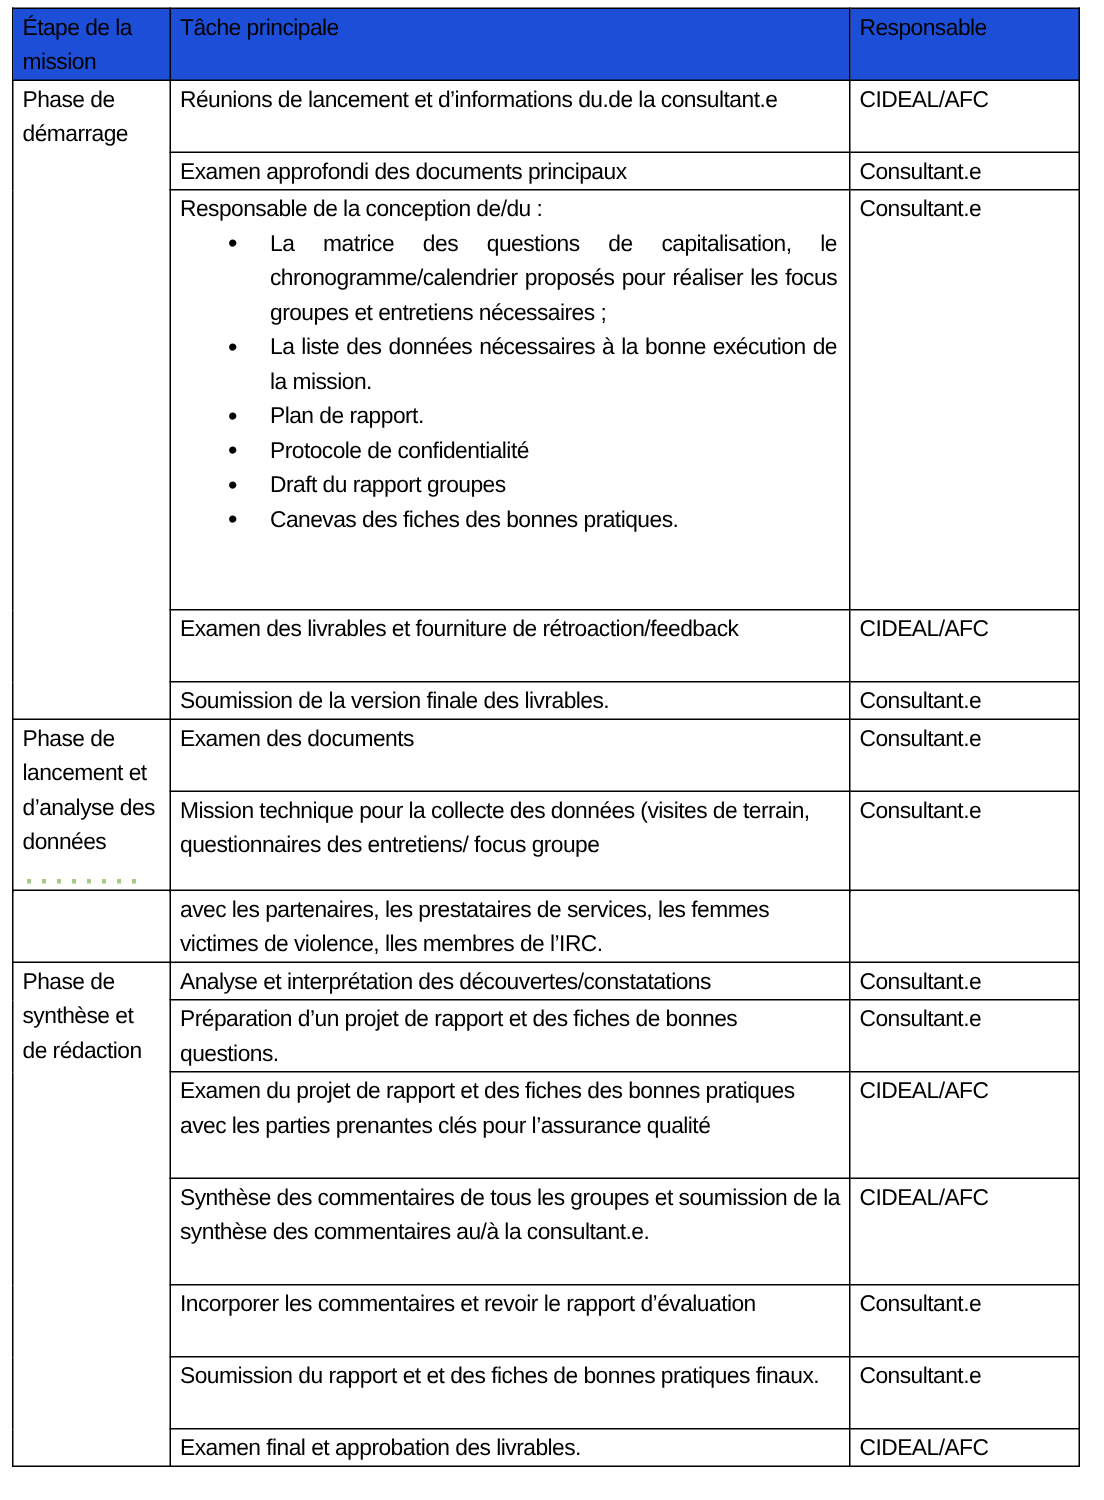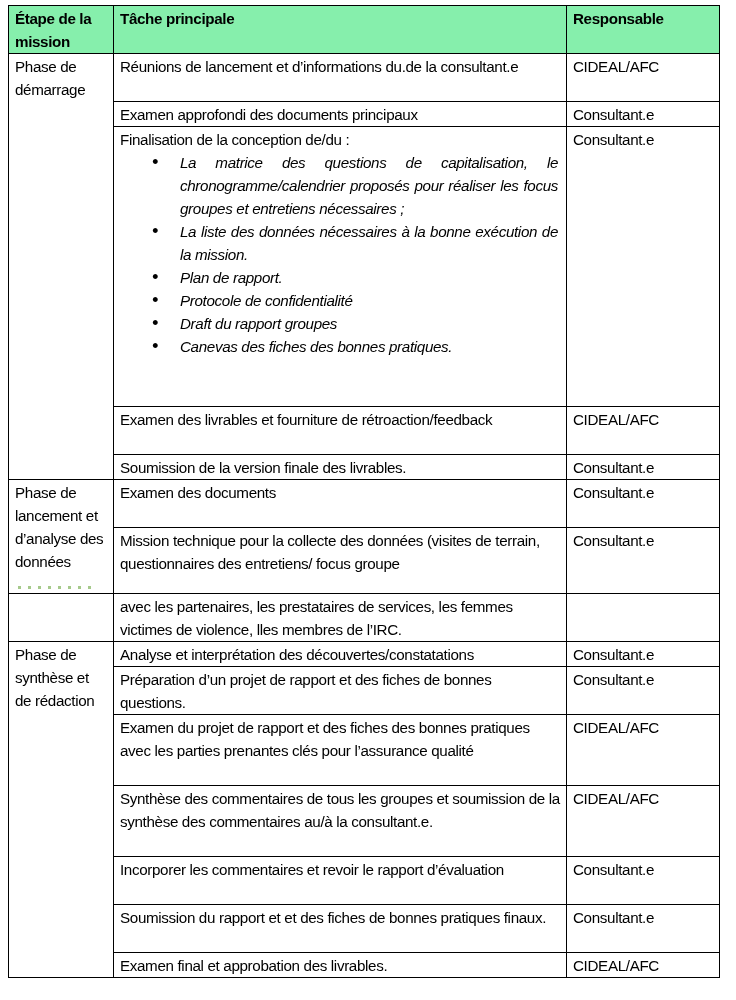--- a/index.html
+++ b/index.html
@@ -15,23 +15,23 @@
   .seg td, .seg th {
     border: 1px solid #000; vertical-align: top;
     padding: 1px 6px 0 6px; text-align: left; font-weight: normal;
     letter-spacing: -0.35px;
   }
   .seg col.c1 { width: 105px; }
   .seg col.c2 { width: 453px; }
   .seg col.c3 { width: 153px; }
   #seg1 { top: 5px; }
   #seg2 { top: 593px; }
-  .hdr th { background: #86efac; font-weight: bold; }
+  .hdr th { background: #1d4ed8; font-weight: normal; }
   .phase { font-weight: bold; }
-  ul.bl { margin: 0; padding: 0; list-style: none; font-style: italic; }
+  ul.bl { margin: 0; padding: 0; list-style: none; }
   ul.bl li { position: relative; padding-left: 60px; text-align: justify; }
   ul.bl li::before {
     content: "\2022"; position: absolute; left: 32px; top: 0;
     font-size: 18px;
   }
   .nobottom td { border-bottom: none; }
   .dots {
     position: absolute; left: 18px; top: 586px; width: 80px; height: 3px;
     background: repeating-linear-gradient(90deg, #7fb35a 0 3px, transparent 3px 10px);
     opacity: .7;
@@ -57,21 +57,21 @@
     <td rowspan="5" class="phase">Phase de démarrage</td>
     <td style="height:46px">Réunions de lancement et d’informations du.de la consultant.e</td>
     <td>CIDEAL/AFC</td>
   </tr>
   <tr>
     <td>Examen approfondi des documents principaux</td>
     <td>Consultant.e</td>
   </tr>
   <tr>
     <td style="height:278px; padding-right:8px">
-      <div>Finalisation de la conception de/du :</div>
+      <div>Responsable de la conception de/du :</div>
       <ul class="bl">
         <li>La matrice des questions de capitalisation, le chronogramme/calendrier proposés pour réaliser les focus groupes et entretiens nécessaires ;</li>
         <li>La liste des données nécessaires à la bonne exécution de la mission.</li>
         <li>Plan de rapport.</li>
         <li>Protocole de confidentialité</li>
         <li>Draft du rapport groupes</li>
         <li>Canevas des fiches des bonnes pratiques.</li>
       </ul>
     </td>
     <td>Consultant.e</td>

